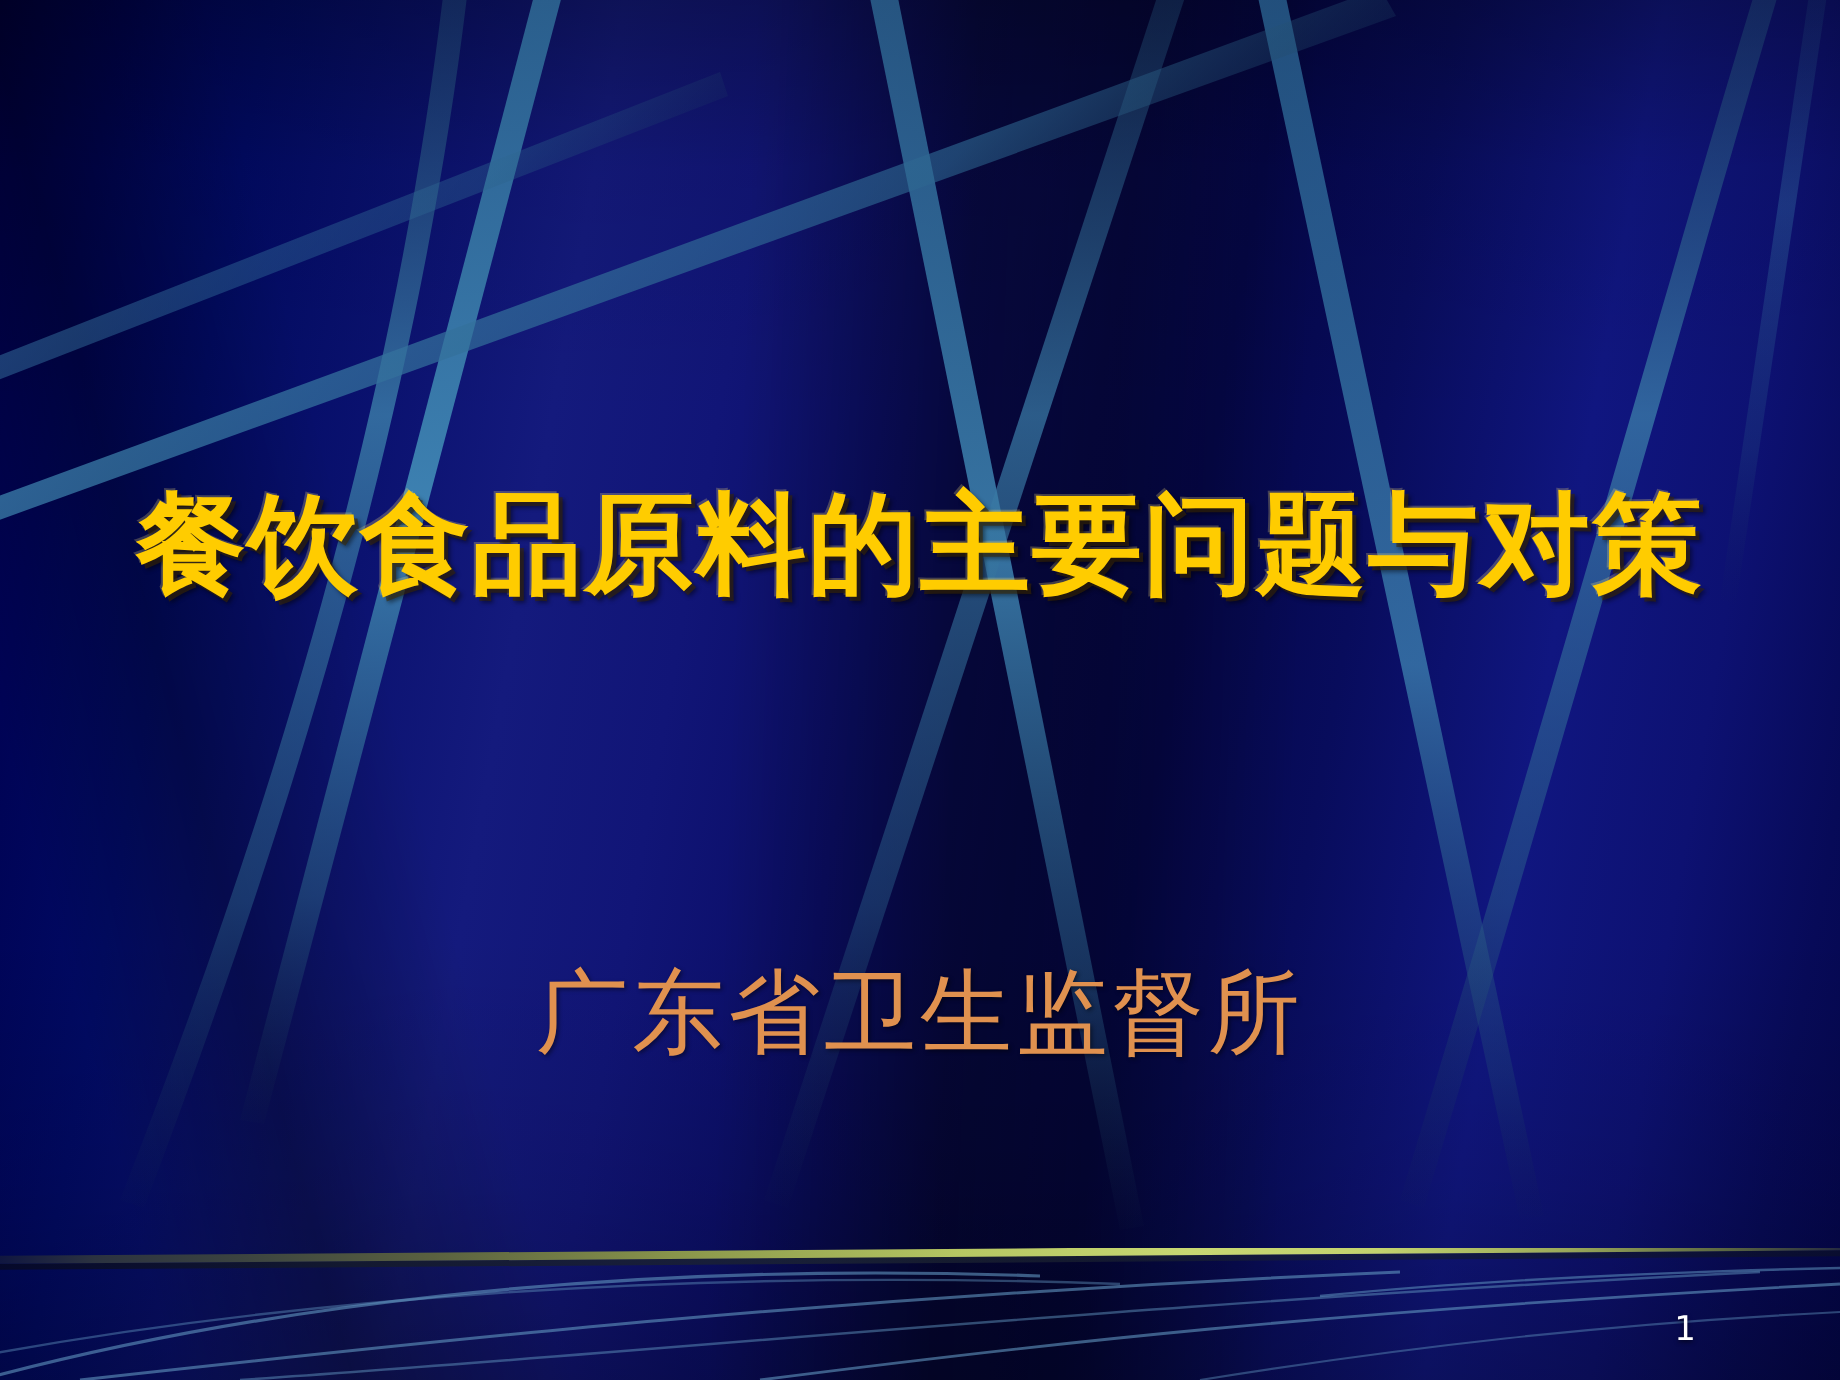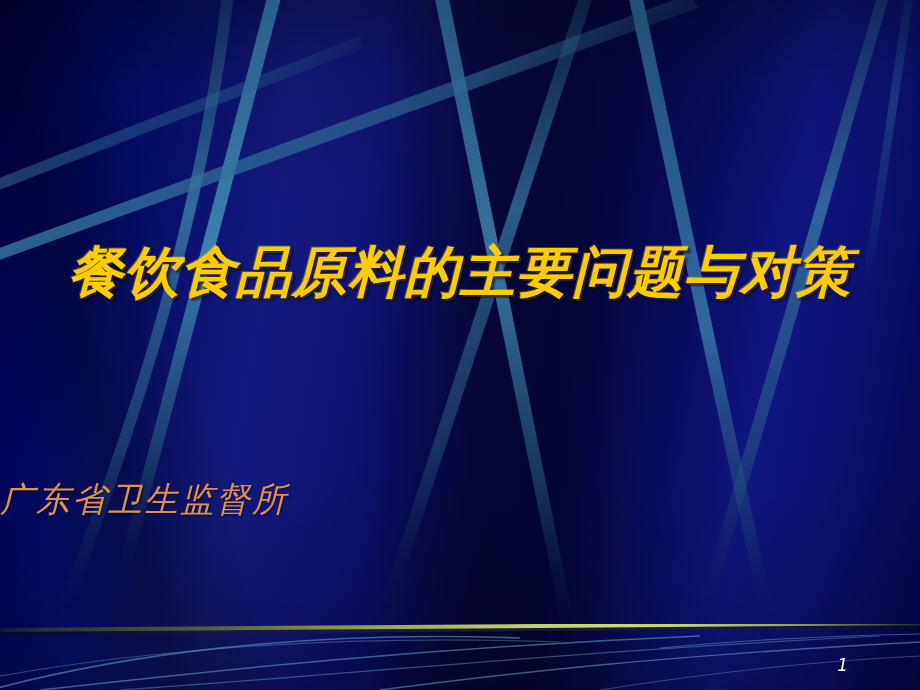--- a/index.html
+++ b/index.html
@@ -11,21 +11,20 @@
   * { box-sizing: border-box; }
 
   .slide {
     position: relative;
     width: 920px;
     height: 690px;
     overflow: hidden;
     background: #701a75;
     font-family: "DejaVu Sans", sans-serif;
     user-select: none;
-    font-style: italic;
   }
 
   
   .bg-base {
     position: absolute;
     inset: 0;
     background:
       linear-gradient(100deg,
         #00004a 0%,
         #000355 6%,
@@ -138,24 +137,24 @@
        3px 3px 2px rgba(0,0,0,0.45),
       -1px -1px 0 rgba(255,230,120,0.25);
     white-space: nowrap;
   }
 
   .subtitle {
     position: absolute;
     left: 0;
     top: 480px;
     width: 920px;
-    text-align: left;
+    text-align: center;
     font-family: "DejaVu Serif", "Liberation Serif", serif;
     font-weight: 400;
-    font-size: 34px;
+    font-size: 46px;
     line-height: 1.15;
     letter-spacing: 2px;
     color: #e0914f;
     text-shadow: 1px 1px 2px rgba(0,0,0,0.45);
     white-space: nowrap;
   }
 
   .page-number {
     position: absolute;
     right: 72px;

